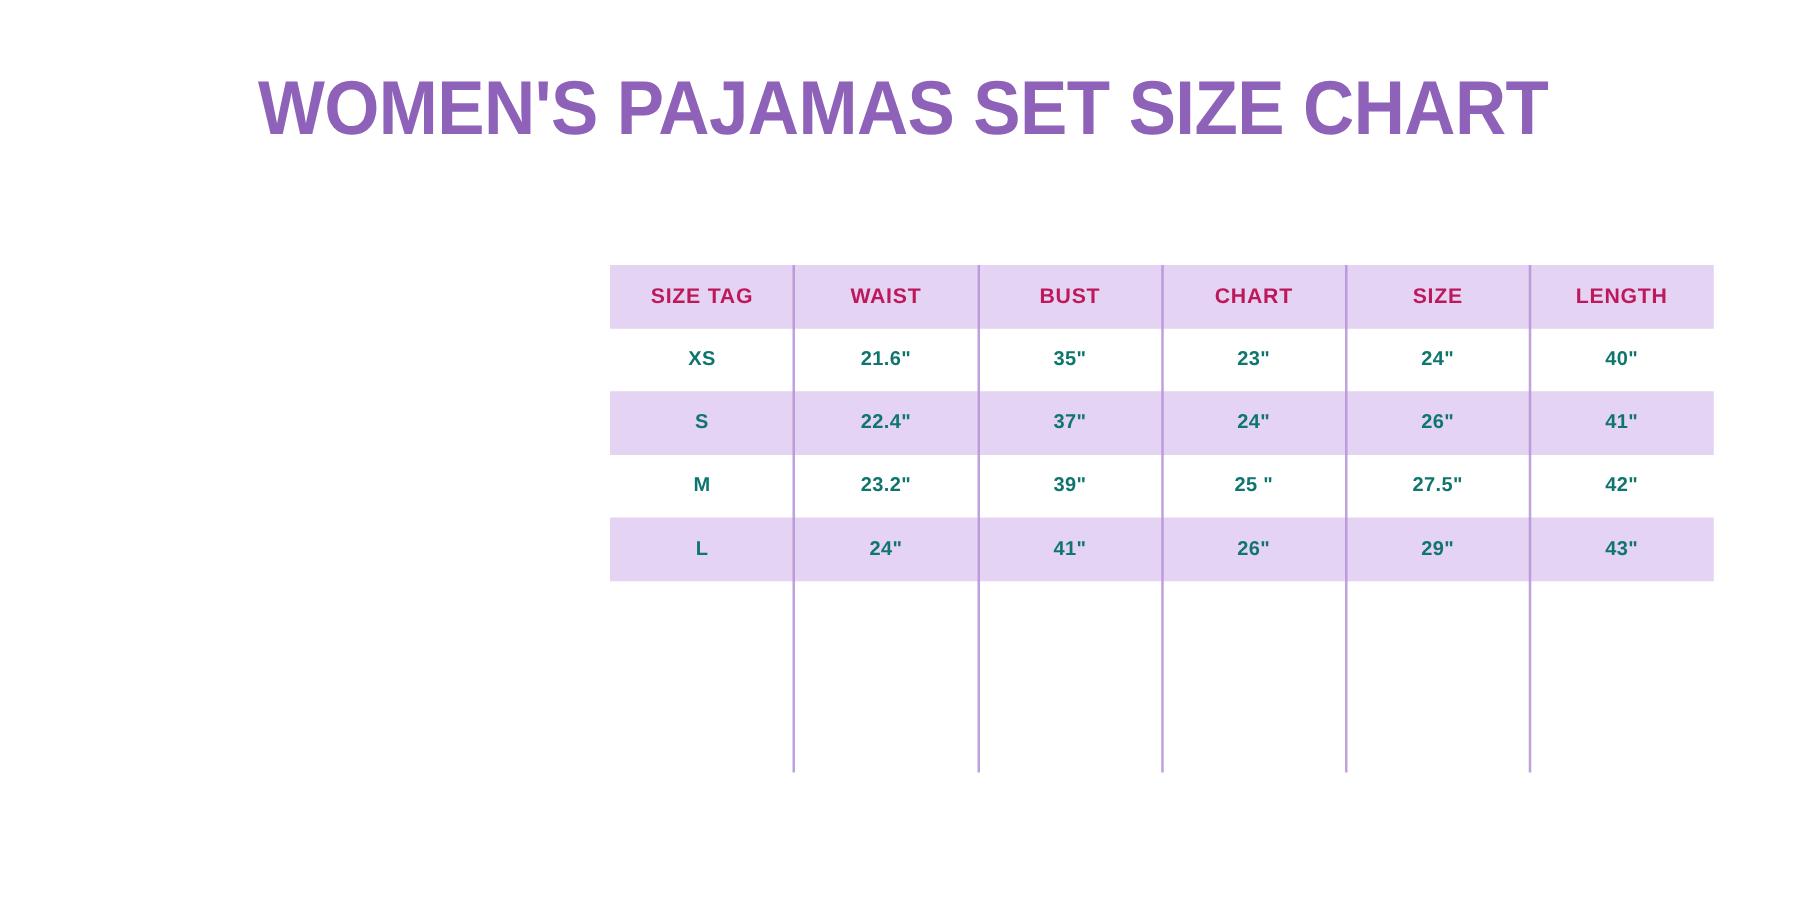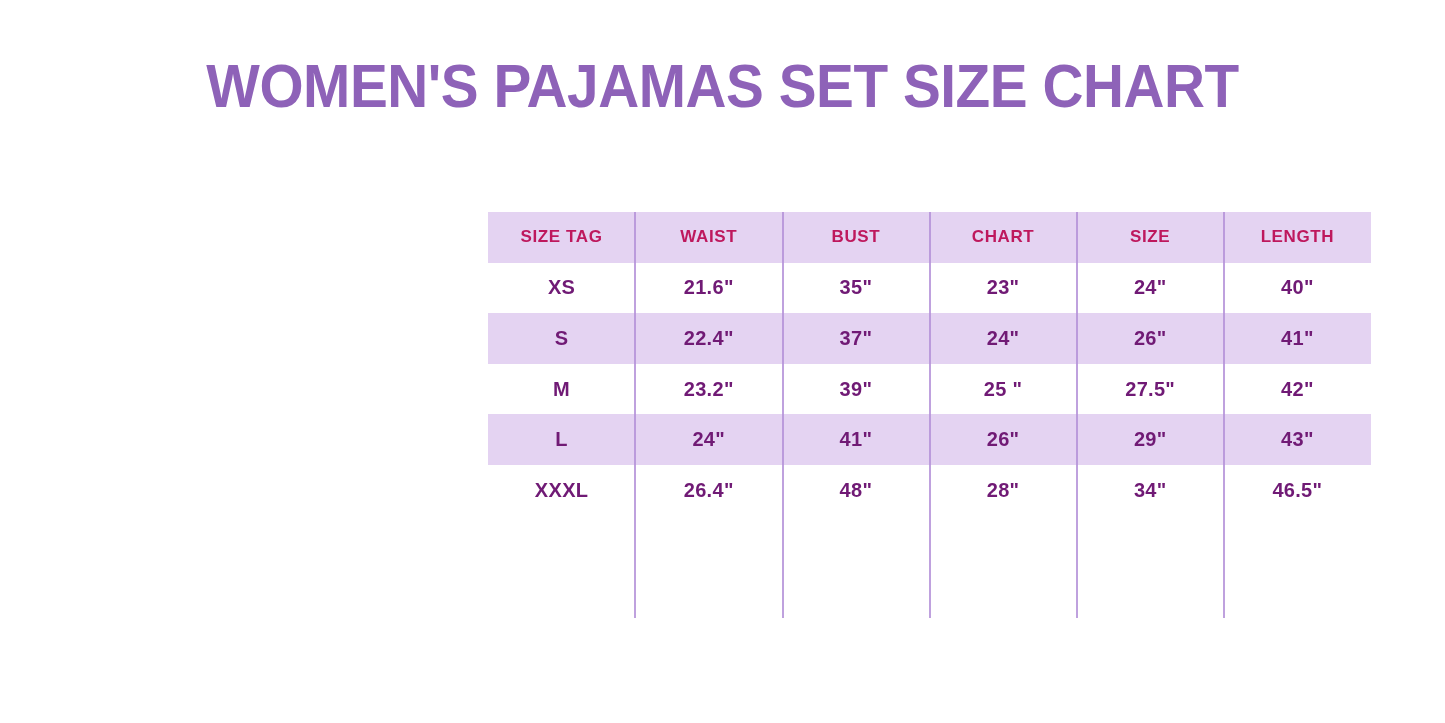--- a/index.html
+++ b/index.html
@@ -60,22 +60,22 @@
     font-weight: bold;
     white-space: nowrap;
   }
   table.size-table th {
     color: #be185d;
     font-size: 17px;
     letter-spacing: 0.6px;
     background: #e4d3f2;
   }
   table.size-table td {
-    color: #701a75;
-    font-size: 20px;
+    color: #0f766e;
+    font-size: 16px;
     letter-spacing: 0.3px;
   }
   tr.band-row th,
   tr.band-row td {
     background: #e4d3f2;
   }
   tr.plain-row td {
     background: transparent;
   }
 
@@ -146,28 +146,20 @@
         <td>42"</td>
       </tr>
       <tr class="band-row">
         <td>L</td>
         <td>24"</td>
         <td>41"</td>
         <td>26"</td>
         <td>29"</td>
         <td>43"</td>
       </tr>
-      <tr class="plain-row">
-        <td>XXXL</td>
-        <td>26.4"</td>
-        <td>48"</td>
-        <td>28"</td>
-        <td>34"</td>
-        <td>46.5"</td>
-      </tr>
     </tbody>
   </table>
 
   <div class="col-divider d1"></div>
   <div class="col-divider d2"></div>
   <div class="col-divider d3"></div>
   <div class="col-divider d4"></div>
   <div class="col-divider d5"></div>
 
 </div>

